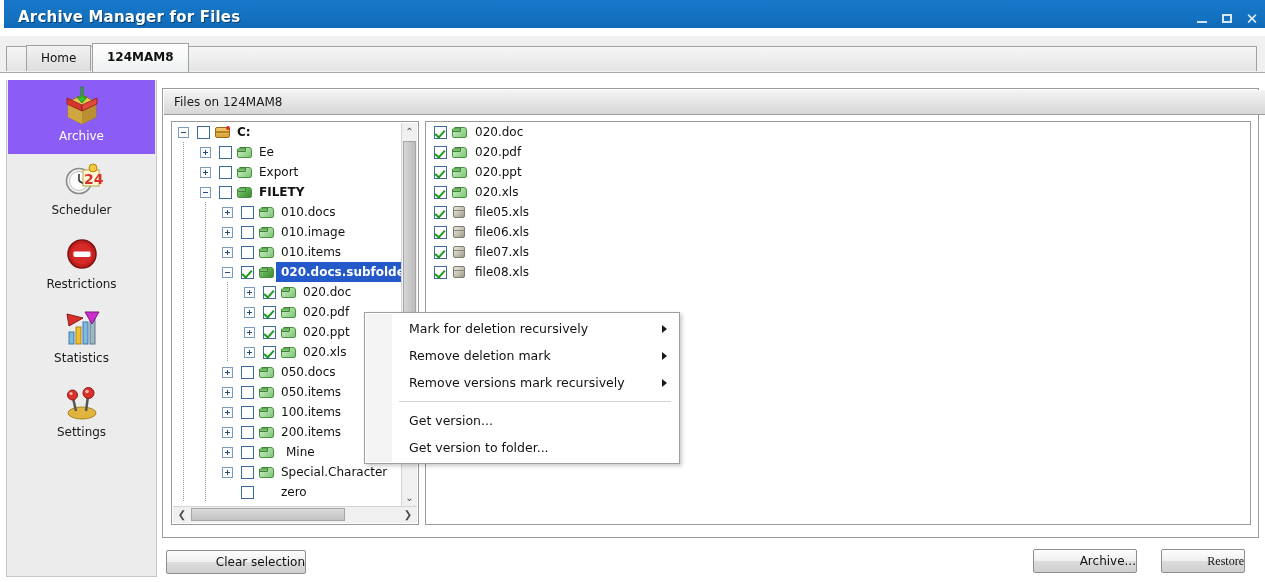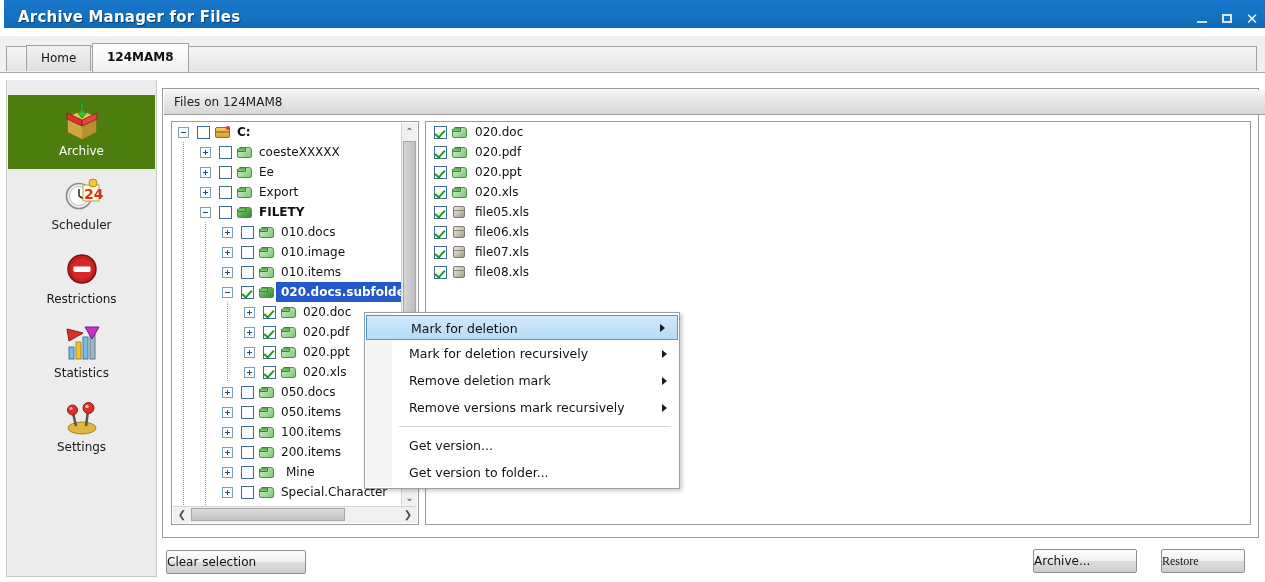--- a/index.html
+++ b/index.html
@@ -54,21 +54,21 @@
   
   .rail{
     position:absolute;left:6px;top:80px;width:149px;height:496px;
     background:#ececec;border:1px solid #c8c8c8;border-top:none;
   }
   .railitem{
     position:relative;width:147px;height:74px;margin:0 auto;
     display:flex;flex-direction:column;align-items:center;justify-content:flex-start;
     padding-top:6px;box-sizing:border-box;cursor:default;
   }
-  .railitem.sel{background:#4d7c0f;margin-top:15px;}
+  .railitem.sel{background:#8b5cf6;}
   .railitem.sel .rlabel{color:#ffffff;}
   .rlabel{font-size:12px;color:#1a1a1a;margin-top:3px;}
   .ricon{width:42px;height:40px;position:relative;}
 
   
   .content{
     position:absolute;left:162px;top:88px;width:1097px;height:450px;
     background:#ffffff;border:1px solid #9a9a9a;box-sizing:border-box;
   }
   .panelhead{
@@ -165,21 +165,21 @@
   
   .filepane{
     position:absolute;left:262px;top:32px;width:826px;height:404px;
     background:#ffffff;border:1px solid #9a9a9a;box-sizing:border-box;overflow:hidden;
   }
   .frow{position:relative;height:20px;padding-left:8px;display:flex;align-items:center;gap:4px;cursor:default;}
   .frow .flabel{font-size:12px;color:#111;padding-left:3px;}
 
   
   .btn{
-    position:absolute;height:24px;line-height:22px;text-align:left;
+    position:absolute;height:24px;line-height:22px;text-align:right;
     background:linear-gradient(to bottom,#fdfdfd 0%,#f0f0f0 48%,#dcdcdc 52%,#cfcfcf 100%);
     border:1px solid #8e8e8e;border-radius:2px;font-size:12px;color:#111;
     box-sizing:border-box;cursor:default;
   }
   #btnClear{left:166px;top:550px;width:140px;}
   #btnArchive{left:1033px;top:549px;width:104px;}
   #btnRestore{left:1161px;top:549px;width:84px;font-family:Liberation Serif, serif;}
 
   
   .menu{
@@ -341,37 +341,20 @@
             </div>
             <div class="cell" style="left: 47px;">
               <div class="cbox"></div>
             </div>
             <div class="cell" style="left: 64px;">
               <div class="folder">
                 <i></i>
               </div>
             </div>
             <div class="cell" style="left: 82px;">
-              <div class="lbl">coesteXXXXX</div>
-            </div>
-          </div>
-          <div class="row">
-            <div class="dots" style="left: 11px;"></div>
-            <div class="cell" style="left: 28px;">
-              <div class="expander plus"></div>
-            </div>
-            <div class="cell" style="left: 47px;">
-              <div class="cbox"></div>
-            </div>
-            <div class="cell" style="left: 64px;">
-              <div class="folder">
-                <i></i>
-              </div>
-            </div>
-            <div class="cell" style="left: 82px;">
               <div class="lbl">Ee</div>
             </div>
           </div>
           <div class="row">
             <div class="dots" style="left: 11px;"></div>
             <div class="cell" style="left: 28px;">
               <div class="expander plus"></div>
             </div>
             <div class="cell" style="left: 47px;">
               <div class="cbox"></div>
@@ -746,21 +729,20 @@
         </div>
       </div>
   </div>
 
   <div class="btn" id="btnClear">Clear selection</div>
   <div class="btn" id="btnArchive">Archive...</div>
   <div class="btn" id="btnRestore">Restore</div>
 
   <div class="menu" id="ctxmenu">
     <div class="gutter"></div>
-  <div class="mitem hl"><span>Mark for deletion</span><span class="arrow"></span></div>
       <div class="mitem"><span>Mark for deletion recursively</span><span class="arrow"></span></div>
       <div class="mitem"><span>Remove deletion mark</span><span class="arrow"></span></div>
       <div class="mitem"><span>Remove versions mark recursively</span><span class="arrow"></span></div>
       <div class="msep"></div>
       <div class="mitem"><span>Get version...</span></div>
       <div class="mitem"><span>Get version to folder...</span></div>
     </div>
 
 
 </div>

